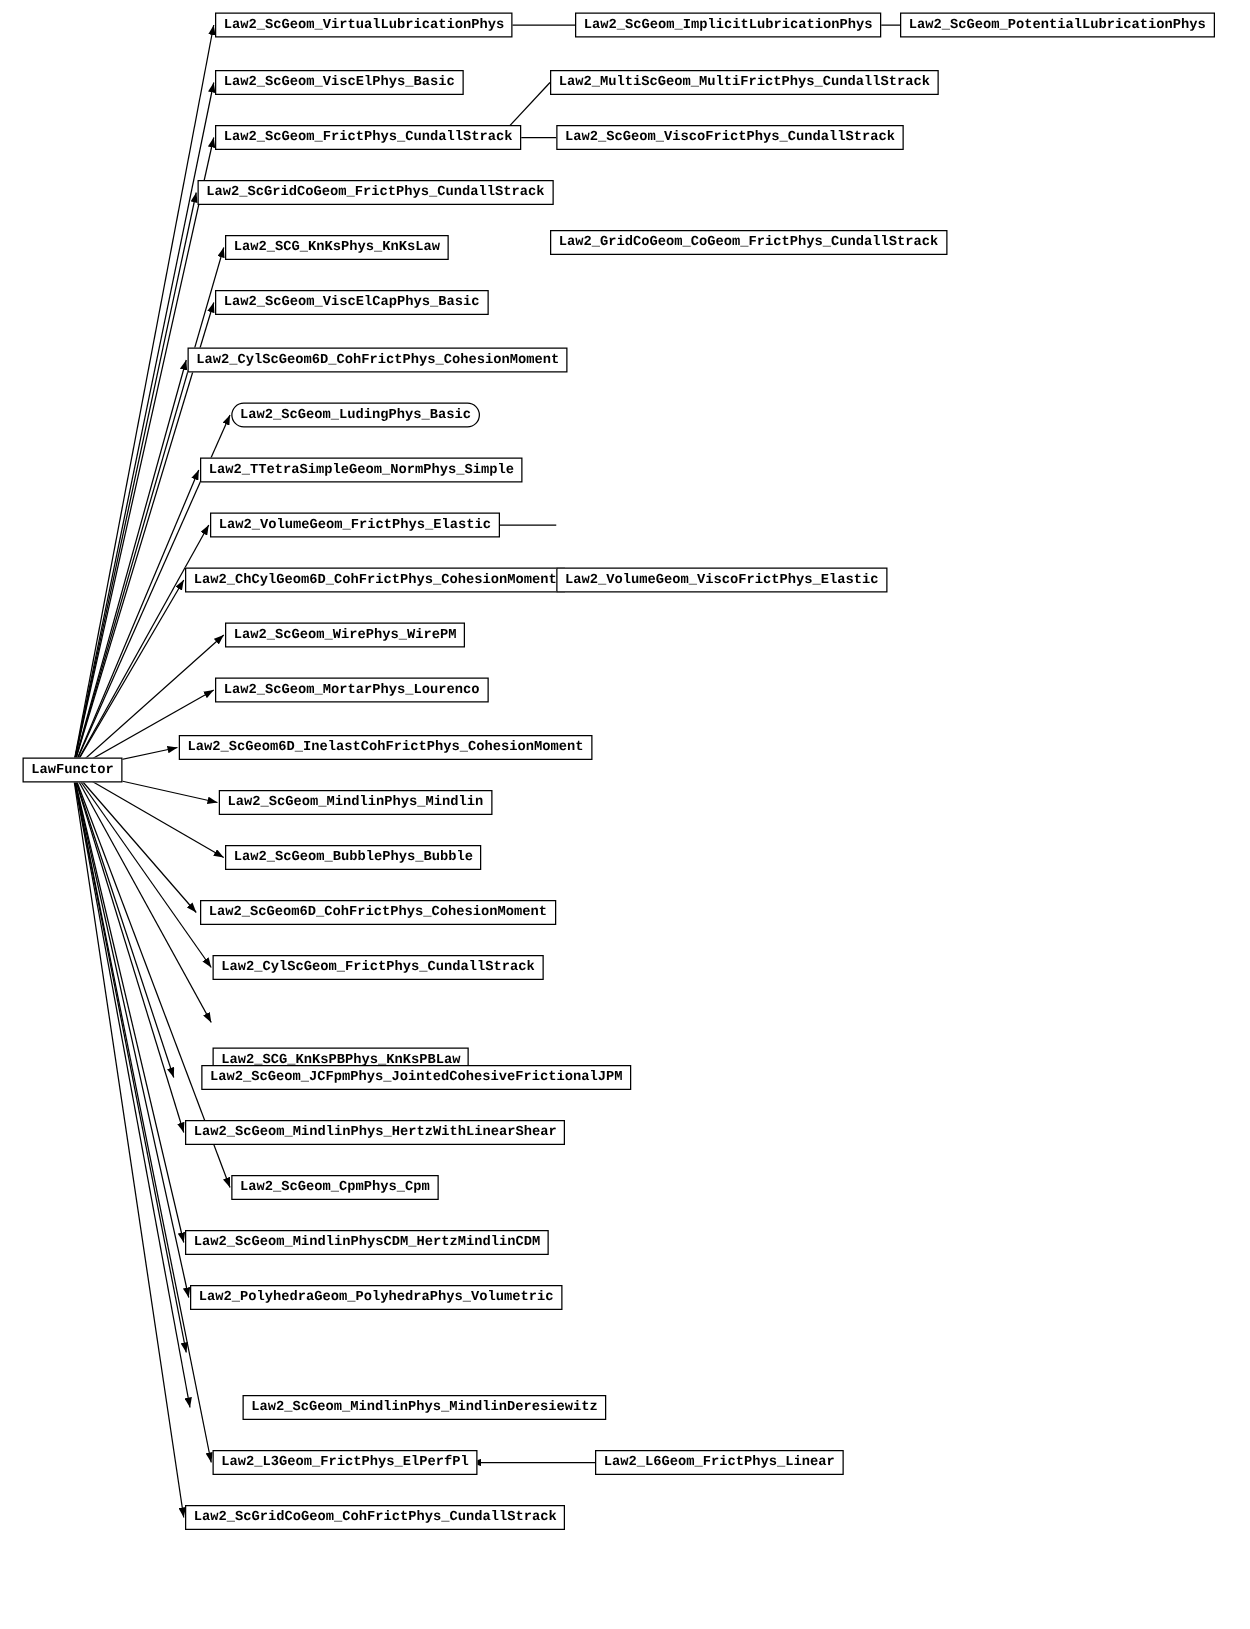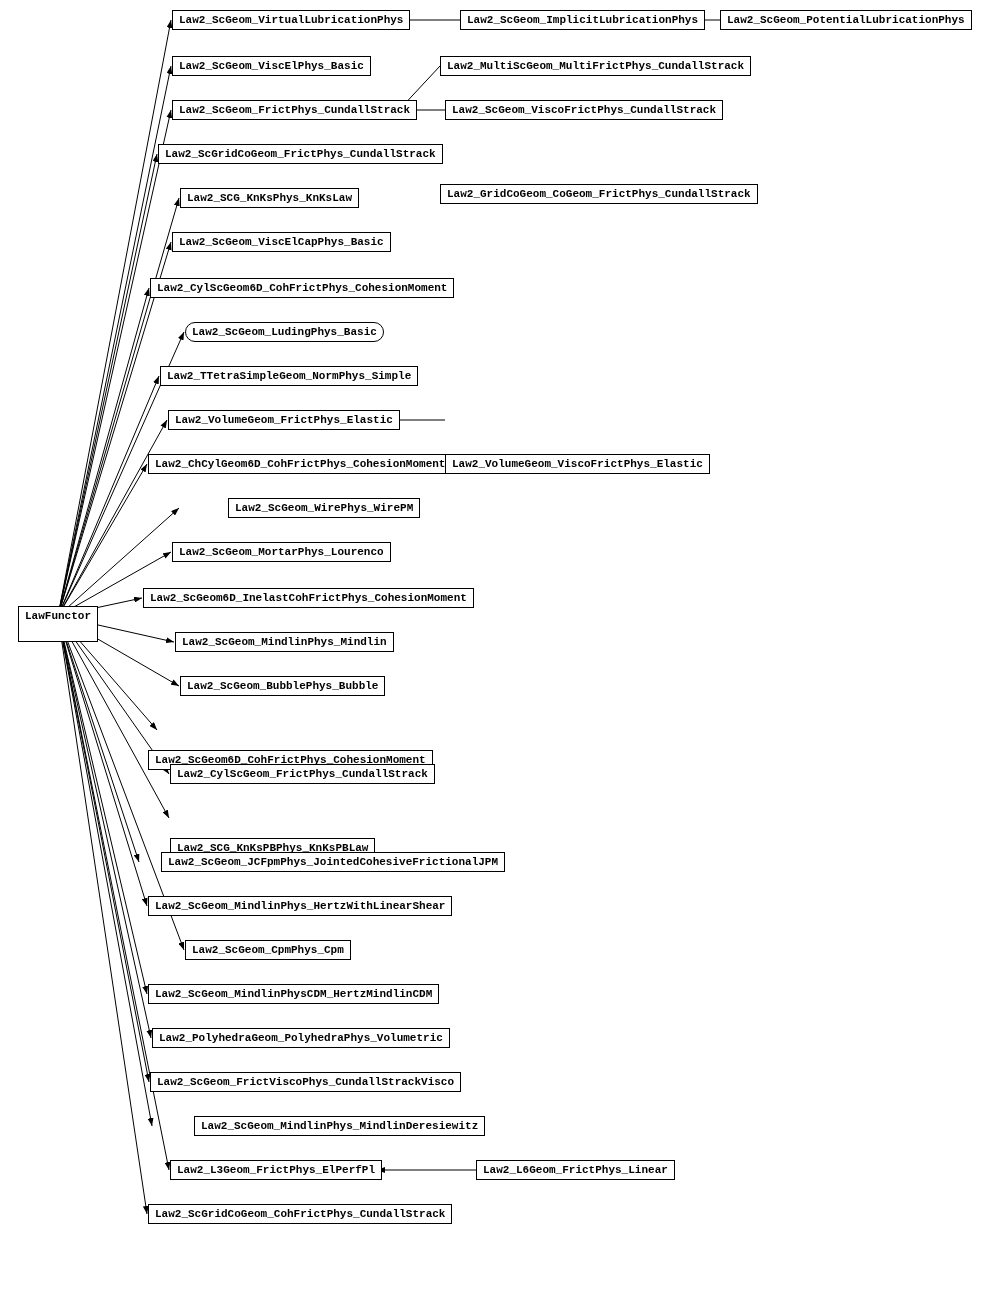--- a/index.html
+++ b/index.html
@@ -114,21 +114,21 @@
 
     <line x1="445" y1="110" x2="399" y2="110" stroke="#000" stroke-width="1" marker-end="url(#arrowhead)"></line>
 
     <line x1="440" y1="154" x2="412" y2="154" stroke="#000" stroke-width="1" marker-end="url(#arrowhead)"></line>
 
     <line x1="445" y1="420" x2="388" y2="420" stroke="#000" stroke-width="1" marker-end="url(#arrowhead)"></line>
 
     <line x1="476" y1="1170" x2="377" y2="1170" stroke="#000" stroke-width="1" marker-end="url(#arrowhead)"></line>
   </svg>
 
-  <div class="node" style="left:18px; top:606px; width:80px; height:36px;">
+  <div class="node" style="left:18px; top:606px; width:80px; height:20px;">
     <span>LawFunctor</span>
   </div>
 
   <div class="node" style="left:172px; top:10px;">
     <span>Law2_ScGeom_VirtualLubricationPhys</span>
   </div>
 
   <div class="node" style="left:172px; top:56px;">
     <span>Law2_ScGeom_ViscElPhys_Basic</span>
   </div>
@@ -162,41 +162,41 @@
   </div>
 
   <div class="node" style="left:168px; top:410px;">
     <span>Law2_VolumeGeom_FrictPhys_Elastic</span>
   </div>
 
   <div class="node" style="left:148px; top:454px;">
     <span>Law2_ChCylGeom6D_CohFrictPhys_CohesionMoment</span>
   </div>
 
-  <div class="node" style="left:180px; top:498px;margin-left:48px;">
+  <div class="node" style="left:180px; top:498px;">
     <span>Law2_ScGeom_WirePhys_WirePM</span>
   </div>
 
   <div class="node" style="left:172px; top:542px;">
     <span>Law2_ScGeom_MortarPhys_Lourenco</span>
   </div>
 
   <div class="node" style="left:143px; top:588px;">
     <span>Law2_ScGeom6D_InelastCohFrictPhys_CohesionMoment</span>
   </div>
 
   <div class="node" style="left:175px; top:632px;">
     <span>Law2_ScGeom_MindlinPhys_Mindlin</span>
   </div>
 
   <div class="node" style="left:180px; top:676px;">
     <span>Law2_ScGeom_BubblePhys_Bubble</span>
   </div>
 
-  <div class="node" style="left:148px; top:720px;margin-top:30px;">
+  <div class="node" style="left:160px; top:720px;">
     <span>Law2_ScGeom6D_CohFrictPhys_CohesionMoment</span>
   </div>
 
   <div class="node" style="left:170px; top:764px;">
     <span>Law2_CylScGeom_FrictPhys_CundallStrack</span>
   </div>
 
   <div class="node" style="left:170px; top:808px;margin-top:30px;">
     <span>Law2_SCG_KnKsPBPhys_KnKsPBLaw</span>
   </div>
@@ -214,23 +214,20 @@
   </div>
 
   <div class="node" style="left:148px; top:984px;">
     <span>Law2_ScGeom_MindlinPhysCDM_HertzMindlinCDM</span>
   </div>
 
   <div class="node" style="left:152px; top:1028px;">
     <span>Law2_PolyhedraGeom_PolyhedraPhys_Volumetric</span>
   </div>
 
-  <div class="node" style="left:150px; top:1072px;">
-    <span>Law2_ScGeom_FrictViscoPhys_CundallStrackVisco</span>
-  </div>
 
   <div class="node" style="left:153px; top:1116px;margin-left:41px;">
     <span>Law2_ScGeom_MindlinPhys_MindlinDeresiewitz</span>
   </div>
 
   <div class="node" style="left:170px; top:1160px;">
     <span>Law2_L3Geom_FrictPhys_ElPerfPl</span>
   </div>
 
   <div class="node" style="left:148px; top:1204px;">

